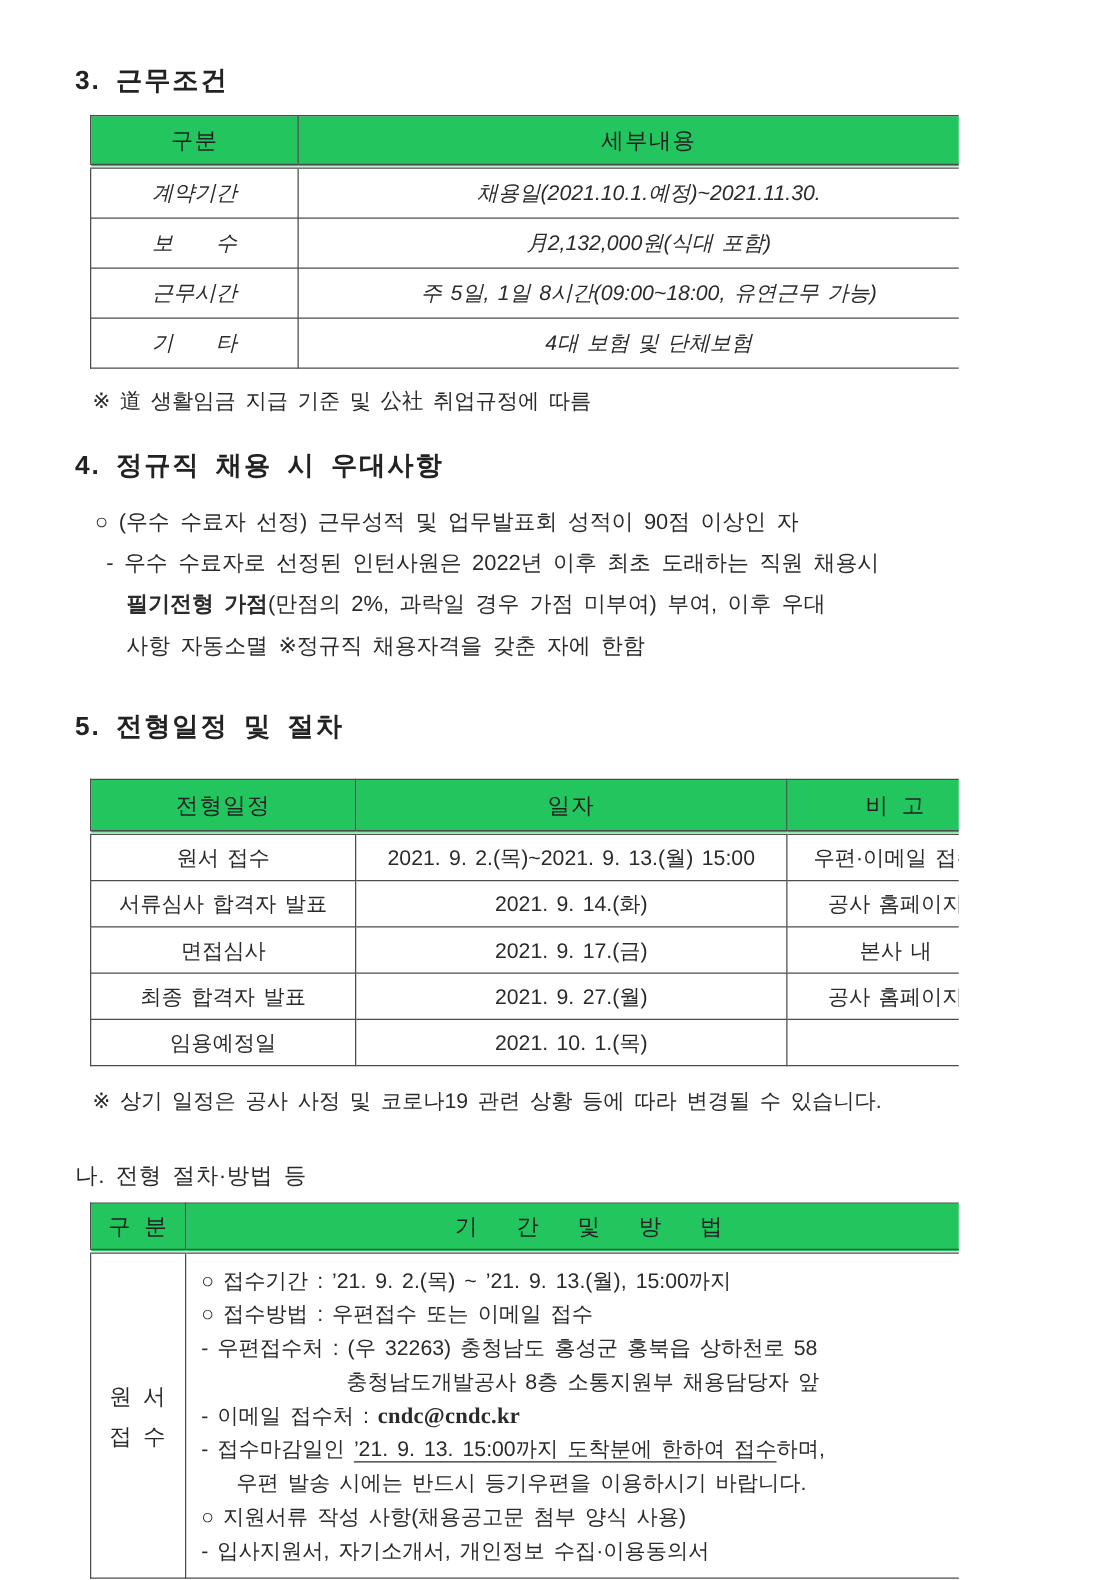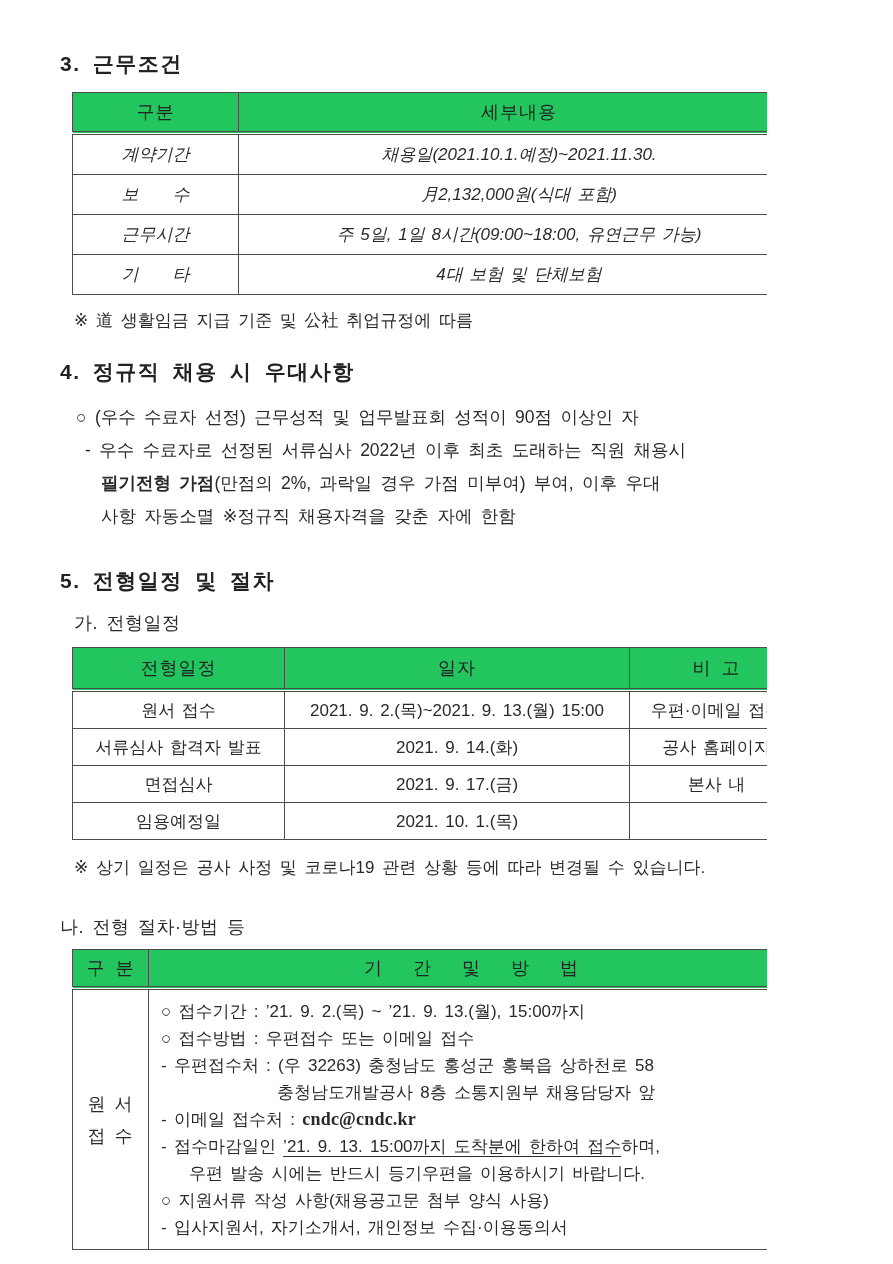--- a/index.html
+++ b/index.html
@@ -118,29 +118,28 @@
     </tbody>
       </table>
 
     <div class="note">※ 道 생활임금 지급 기준 및 公社 취업규정에 따름</div>
 
     <div class="spacer-26"></div>
     <h3 class="sec-heading">4. 정규직 채용 시 우대사항</h3>
 
     <div class="bullets">
       <div class="bullet-line b-circ">○ (우수 수료자 선정) 근무성적 및 업무발표회 성적이 90점 이상인 자</div>
-      <div class="bullet-line b-dash">- 우수 수료자로 선정된 서류심사 2022년 이후 최초 도래하는 직원 채용시</div>
+      <div class="bullet-line b-dash">- 우수 수료자로 선정된 인턴사원은 2022년 이후 최초 도래하는 직원 채용시</div>
       <div class="bullet-line b-cont"><span class="bold-seg">필기전형 가점</span><span>(만점의 2%, 과락일 경우 가점 미부여) 부여, 이후 우대</span></div>
       <div class="bullet-line b-cont">사항 자동소멸 ※정규직 채용자격을 갖춘 자에 한함</div>
     </div>
 
     <div class="spacer-34"></div>
     <h3 class="sec-heading">5. 전형일정 및 절차</h3>
     <div class="spacer-16"></div>
-    <div class="sub-heading" style="margin-left:14px;">가. 전형일정</div>
     <div class="spacer-12"></div>
 
     <table class="t2">
       <tbody>
           <tr>
         <th class="col-stage">전형일정</th>
         <th class="col-date">일자</th>
         <th class="col-remark">비 고</th>
       </tr>
       <tr>
@@ -150,20 +149,25 @@
       </tr>
       <tr>
         <td>서류심사 합격자 발표</td>
         <td>2021. 9. 14.(화)</td>
         <td>공사 홈페이지</td>
       </tr>
       <tr>
         <td>면접심사</td>
         <td>2021. 9. 17.(금)</td>
         <td>본사 내</td>
+      </tr>
+      <tr>
+        <td>최종 합격자 발표</td>
+        <td>2021. 9. 27.(월)</td>
+        <td>공사 홈페이지</td>
       </tr>
       <tr>
         <td>임용예정일</td>
         <td>2021. 10. 1.(목)</td>
         <td></td>
       </tr>
     </tbody>
       </table>
 
     <div class="note" style="margin-top:16px;">※ 상기 일정은 공사 사정 및 코로나19 관련 상황 등에 따라 변경될 수 있습니다.</div>

